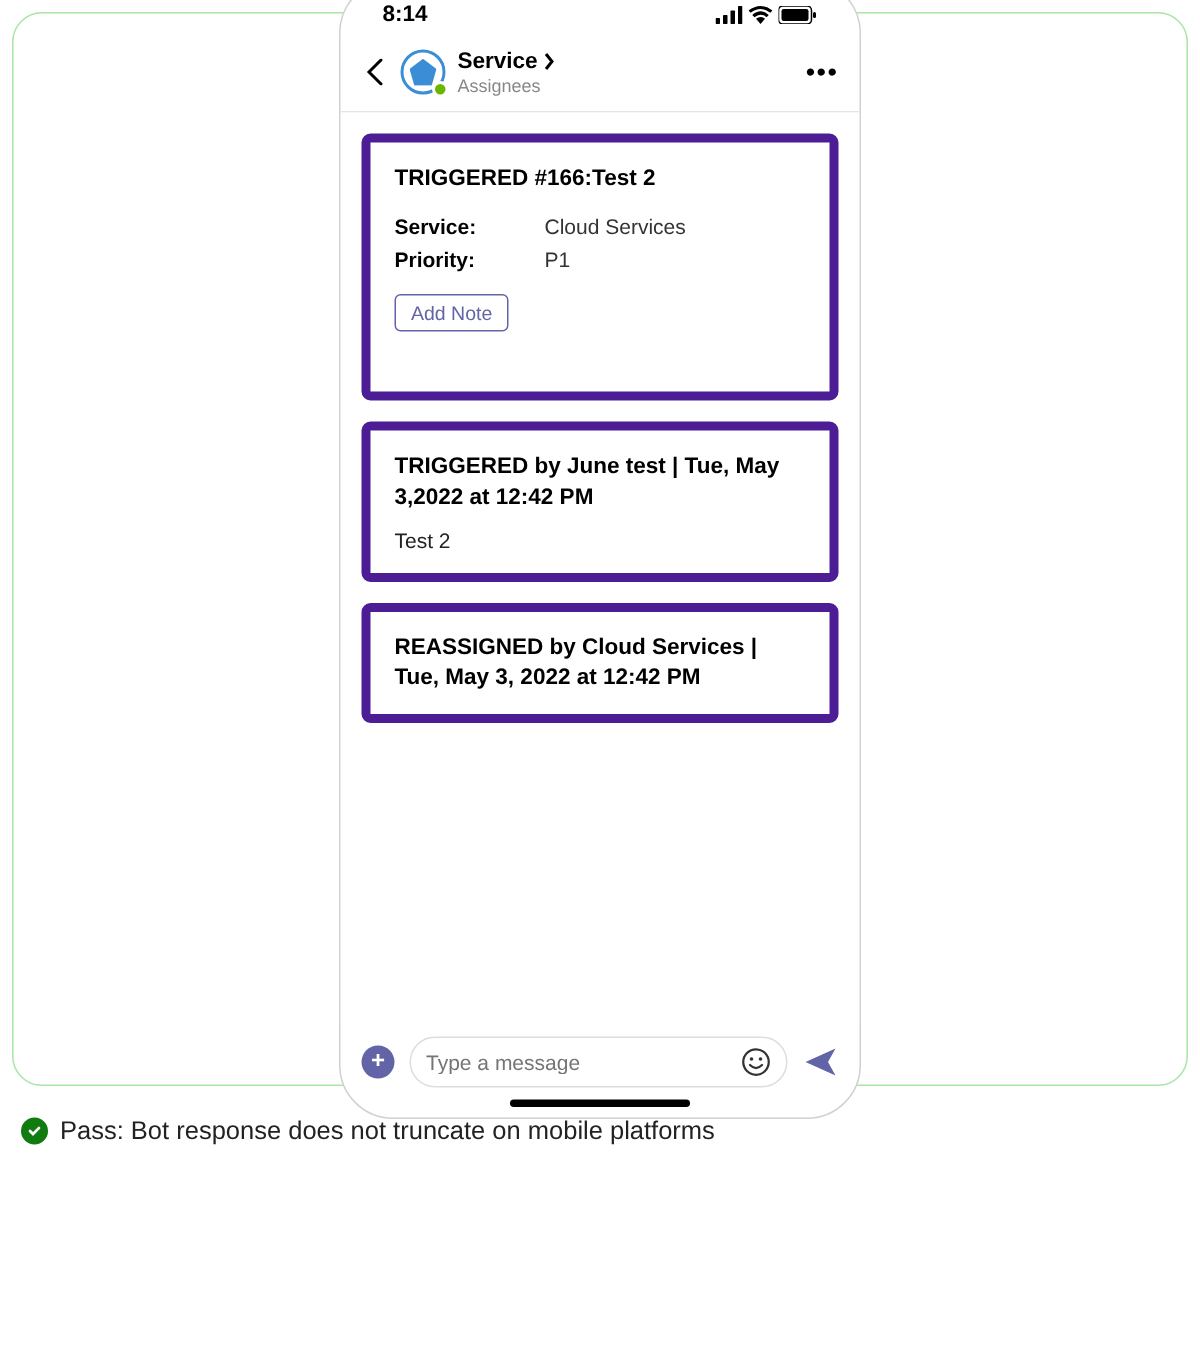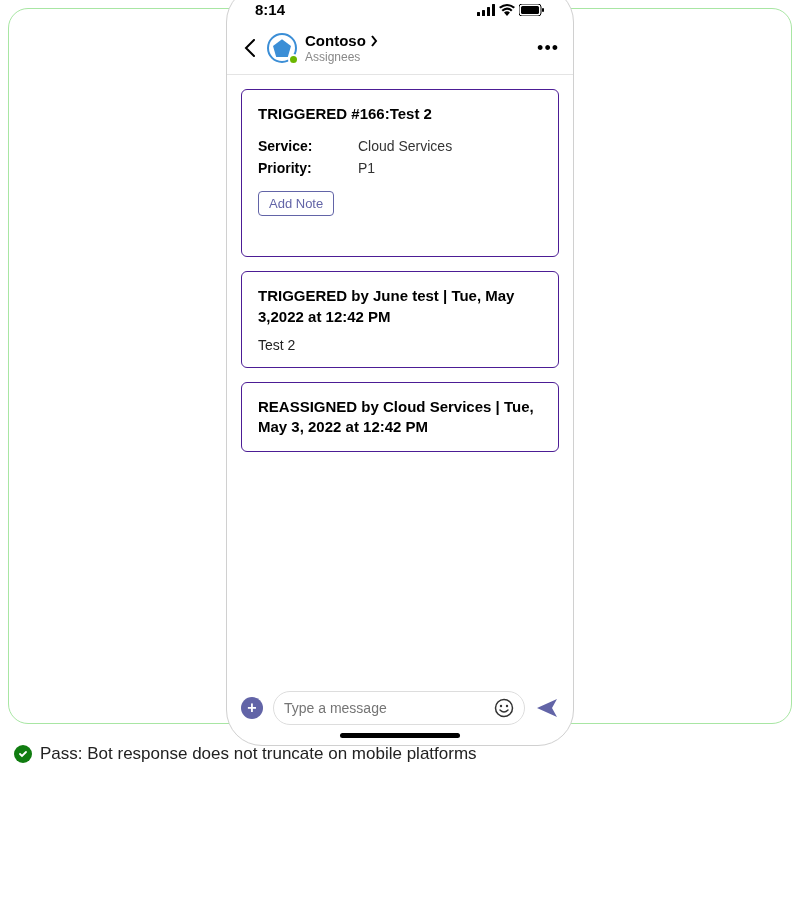--- a/index.html
+++ b/index.html
@@ -79,21 +79,21 @@
     .header-title { font-weight: 700; font-size: 15px; display: flex; align-items: center; gap: 4px; }
     .header-sub { font-size: 12px; color: #888; }
     .more-icon { font-size: 18px; letter-spacing: 1px; }
     .messages {
       flex: 1;
       padding: 14px 14px 8px 14px;
       overflow: hidden;
       background: #fff;
     }
     .card {
-      border: 1px solid #4c1d95;
+      border: 6px solid #4c1d95;
       border-radius: 6px;
       padding: 14px 16px;
       margin-bottom: 14px;
       background: #fff;
     }
     .card-title {
       font-weight: 700;
       font-size: 15px;
       margin-bottom: 10px;
       line-height: 1.35;
@@ -201,21 +201,21 @@
           </svg>
       </span>
       <span class="avatar">
         <span class="avatar-ring">
             <span class="avatar-inner"></span>
           </span>
         <span class="presence"></span>
       </span>
       <div class="header-text">
         <div class="header-title">
-          <span>Contoso</span>
+          <span>Service</span>
           <svg width="8" height="12" viewBox="0 0 8 12">
               <path d="M2 1 L6 6 L2 11" stroke="#000" stroke-width="2" fill="none"></path>
             </svg>
         </div>
         <div class="header-sub">Assignees</div>
       </div>
       <span class="more-icon">•••</span>
     </div>
 
     <div class="messages">

